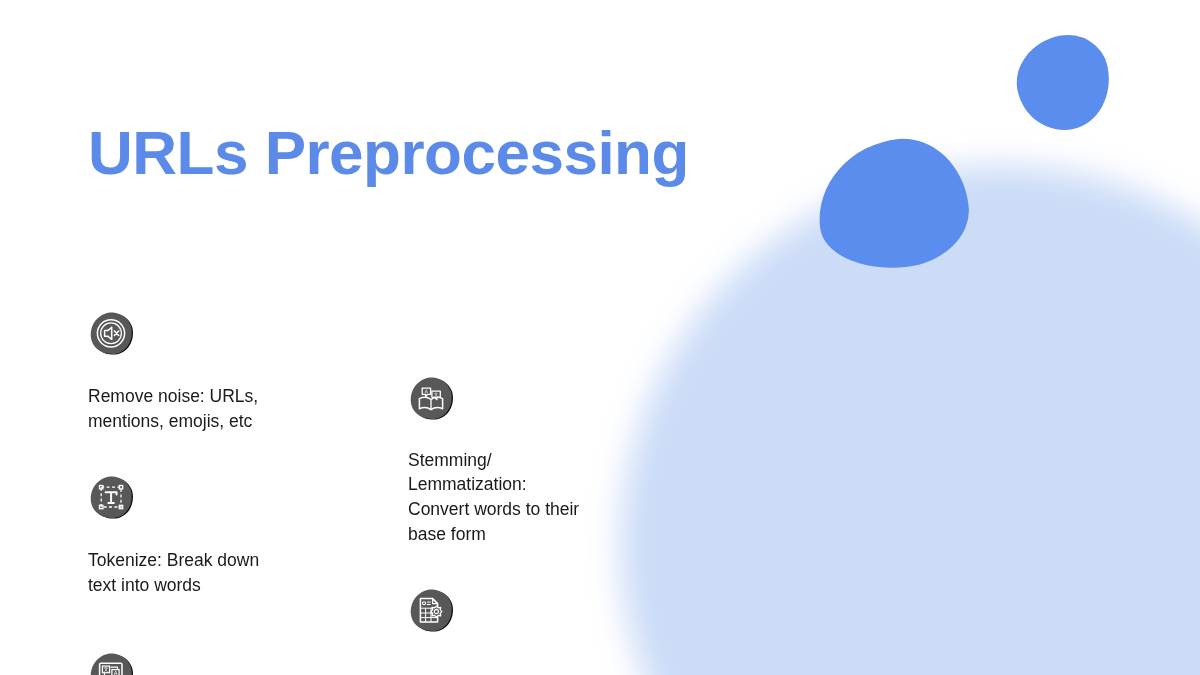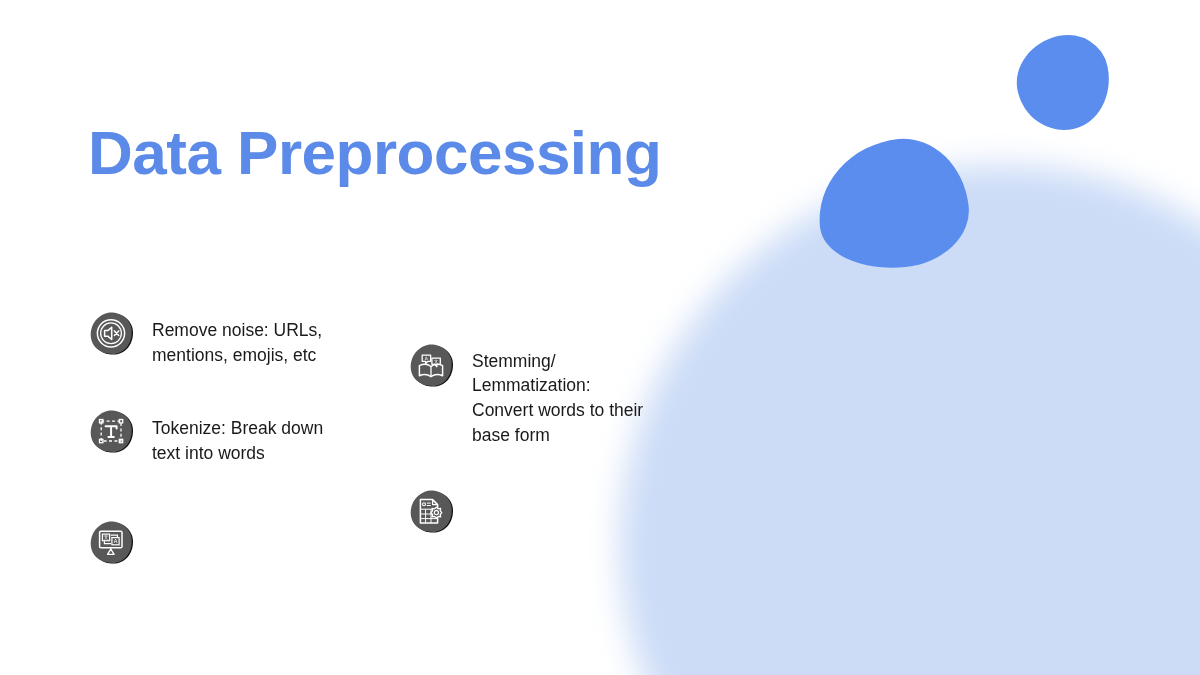--- a/index.html
+++ b/index.html
@@ -80,20 +80,21 @@
     display: flex;
     flex-direction: column;
   }
   .column.col-left  { width: 290px; }
   .column.col-right { width: 290px; justify-content: center; }
 
   .bullet {
     display: flex;
     align-items: flex-start;
     gap: 16px;
+    flex-direction: column;
   }
   .col-left  .bullet:nth-child(1) { margin-bottom: 38px; }
   .col-left  .bullet:nth-child(2) { margin-bottom: 52px; }
   .col-right .bullet:nth-child(1) { margin-bottom: 38px; }
 
   .badge {
     position: relative;
     flex: 0 0 auto;
     width: 48px;
     height: 48px;
@@ -114,21 +115,21 @@
 <body>
 
 <div id="slide">
 
   <div class="decor-layer">
     <div class="blob-soft"></div>
     <div class="blob-small"></div>
     <div class="blob-large"></div>
   </div>
 
-  <h1 class="title">Data Preprocessing</h1>
+  <h1 class="title">URLs Preprocessing</h1>
 
   <div class="columns">
 
     <div class="column col-left">
 
       <div class="bullet">
         <span class="badge">
           <svg viewBox="0 0 48 48" xmlns="http://www.w3.org/2000/svg">
             <path d="M24.5 3.2C33.8 3.2 45 10.1 45 22.8c0 13.4-9.2 21.8-19.6 21.8C14.4 44.6 4 37.9 4 25.2 4 12.6 14.4 3.2 24.5 3.2z" fill="#111111"></path>
             <path d="M23.2 2.6C32.5 2.6 43.7 9.5 43.7 22.2c0 13.4-9.2 21.8-19.6 21.8C13.1 44 2.7 37.3 2.7 24.6 2.7 12 13.1 2.6 23.2 2.6z" fill="#585858"></path>

